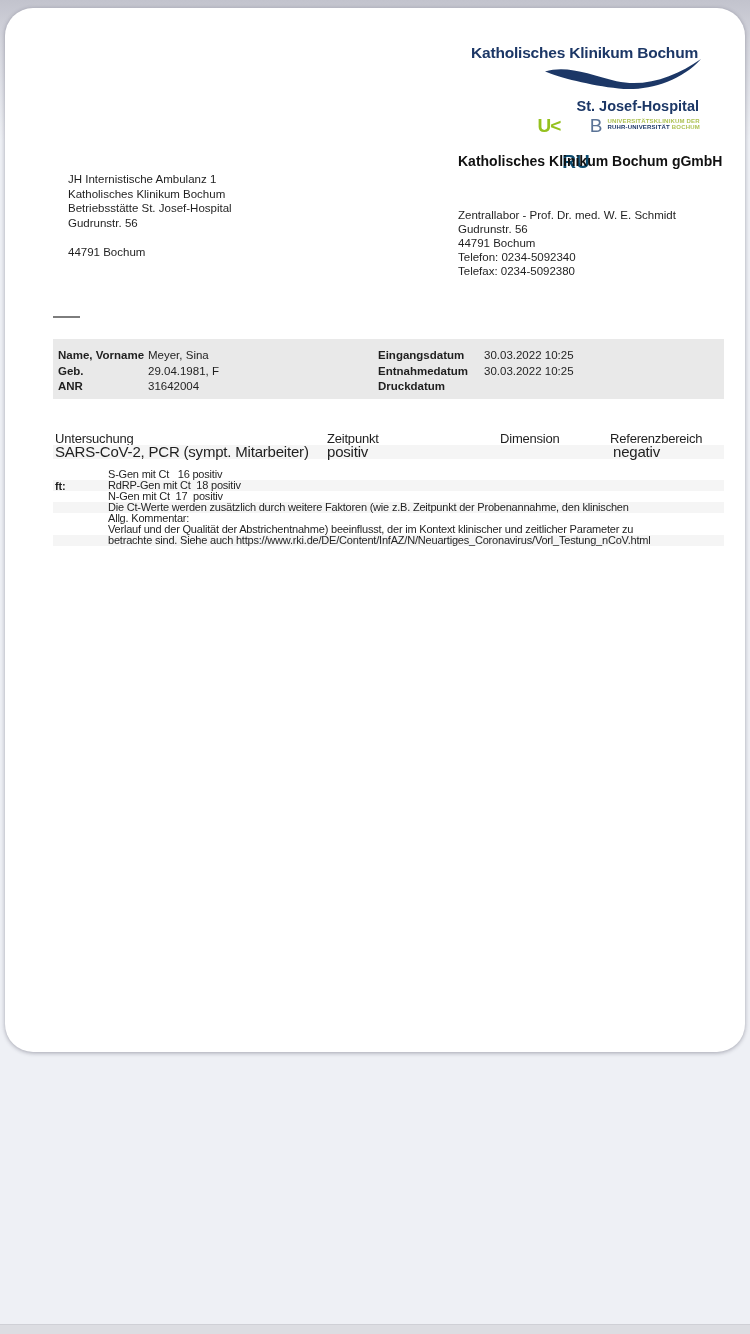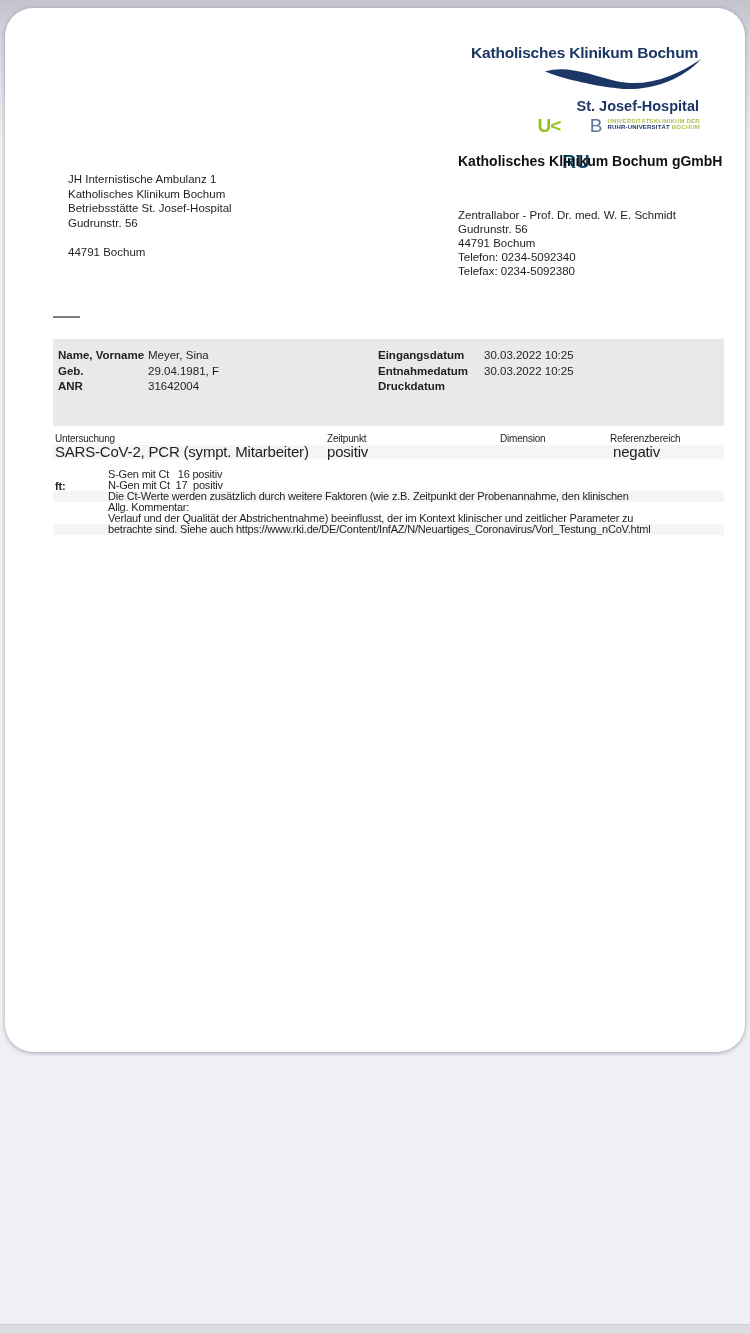--- a/index.html
+++ b/index.html
@@ -48,31 +48,31 @@
   .sender-title {
     position:absolute; left:453px; top:145px;
     font-size:14px; font-weight:bold; color:#111;
   }
   .sender { position:absolute; left:453px; top:184px; font-size:11.5px;margin-top:16px; }
   .sender .addr-line { height:14px; line-height:14px; }
   
   .dash { position:absolute; left:48px; top:308px; width:27px; height:2px; background:#7d7d7d; }
   
   .patient-box {
-    position:absolute; left:48px; top:331px; width:671px; height:87px;
+    position:absolute; left:48px; top:331px; width:671px; height:60px;
     background:#e9e9e9; padding-top:9px;
   }
   .p-row { position:relative; height:15.6px; font-size:11.5px; line-height:15.6px; }
   .p-row .lab  { position:absolute; left:5px;  font-weight:bold; }
   .p-row .val  { position:absolute; left:95px; }
   .p-row .lab2 { position:absolute; left:325px; font-weight:bold; }
   .p-row .val2 { position:absolute; left:431px; }
   
   .cond { letter-spacing:-0.2px; }
-  .res-header { position:absolute; left:48px; top:424px; width:671px; height:13px; font-size:10px; }
+  .res-header { position:absolute; left:48px; top:424px; width:671px; height:13px; font-size:13px; }
   .res-header span { position:absolute; top:0; line-height:13px; }
   .res-row {
     position:absolute; left:48px; top:437px; width:671px; height:13.5px;
     background:#f5f5f5; font-size:15px;
   }
   .res-row span { position:absolute; top:0; line-height:13.5px; }
   .c1 { left:2px; } .c2 { left:274px; } .c3 { left:447px; } .c4 { left:557px; } .c4b { left:560px; }
   
   .ft-block { position:absolute; left:48px; top:461px; width:671px; font-size:11px; }
   .ft-label { position:absolute; left:2px; top:12px; font-weight:bold; line-height:11px; }
@@ -150,20 +150,21 @@
     <div class="res-row cond">
       <span class="c1">SARS-CoV-2, PCR (sympt. Mitarbeiter)</span>
       <span class="c2">positiv</span>
       <span class="c3"></span>
       <span class="c4b">negativ</span>
     </div>
 
     <div class="ft-block cond">
       <span class="ft-label">ft:</span>
       <div class="ft-line">S-Gen mit Ct   16 positiv</div>
+      <div class="ft-line stripe">RdRP-Gen mit Ct  18 positiv</div>
       <div class="ft-line">N-Gen mit Ct  17  positiv</div>
       <div class="ft-line stripe">Die Ct-Werte werden zusätzlich durch weitere Faktoren (wie z.B. Zeitpunkt der Probenannahme, den klinischen</div>
       <div class="ft-line">Allg. Kommentar:</div>
       <div class="ft-line">Verlauf und der Qualität der Abstrichentnahme) beeinflusst, der im Kontext klinischer und zeitlicher Parameter zu</div>
       <div class="ft-line stripe">betrachte sind. Siehe auch https://www.rki.de/DE/Content/InfAZ/N/Neuartiges_Coronavirus/Vorl_Testung_nCoV.html</div>
     </div>
 
   </div>
 
   <div class="bottom-bar"></div>

